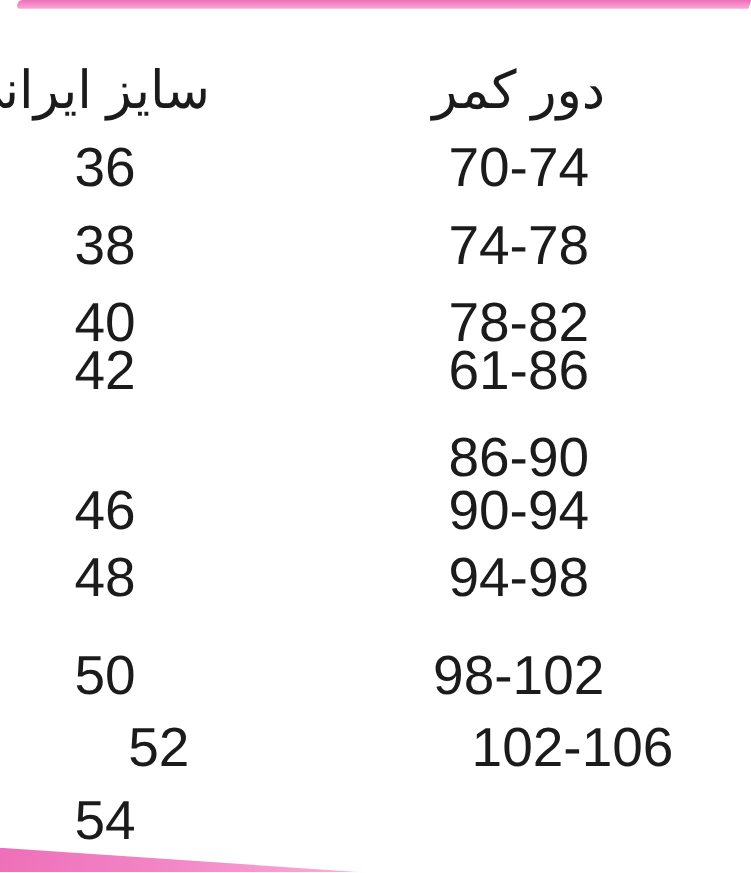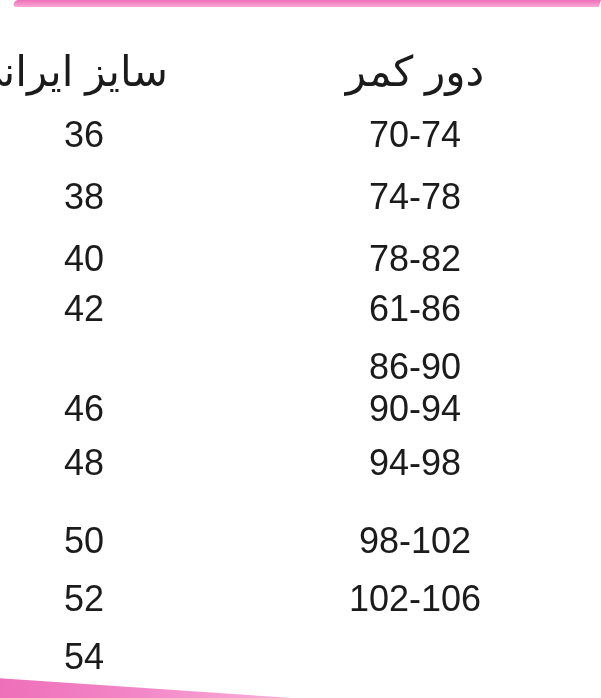--- a/index.html
+++ b/index.html
@@ -42,21 +42,21 @@
   }
   .size-col  { left: 0;     width: 168px; }
   .waist-col { left: 292px; width: 246px; }
   .header-cell { direction: rtl; }
   .row {
     position: absolute;
     left: 0;
     right: 0;
     height: 58px;
     line-height: 58px;
-    font-size: 36px;
+    font-size: 44px;
   }
   .wedge {
     position: absolute;
     left: 0;
     top: 676px;
     width: 292px;
     height: 22px;
     background: linear-gradient(105deg, var(--pink-deep, #ee6fb9) 0%, var(--pink-main, #f285c6) 45%, var(--pink-light, #f9a8d6) 90%);
     clip-path: polygon(0 10%, 100% 100%, 0 100%);
   }
@@ -78,40 +78,40 @@
         <div class="cell waist-col">70-74</div>
       </div>
       <div class="row" style="top: 168px;">
         <div class="cell size-col">38</div>
         <div class="cell waist-col">74-78</div>
       </div>
       <div class="row" style="top: 230px;">
         <div class="cell size-col">40</div>
         <div class="cell waist-col">78-82</div>
       </div>
-      <div class="row" style="top: 280px;">
+      <div class="row" style="top: 268px;">
         <div class="cell size-col">42</div>
         <div class="cell waist-col">61-86</div>
       </div>
       <div class="row" style="top: 338px;">
         <div class="cell waist-col">86-90</div>
       </div>
       <div class="row" style="top: 380px;">
         <div class="cell size-col">46</div>
         <div class="cell waist-col">90-94</div>
       </div>
       <div class="row" style="top: 434px;">
         <div class="cell size-col">48</div>
         <div class="cell waist-col">94-98</div>
       </div>
       <div class="row" style="top: 512px;">
         <div class="cell size-col">50</div>
         <div class="cell waist-col">98-102</div>
       </div>
-      <div class="row" style="top: 570px;">
+      <div class="row" style="top: 570px; margin-left: 43px;">
         <div class="cell size-col">52</div>
         <div class="cell waist-col">102-106</div>
       </div>
       <div class="row" style="top: 628px;">
         <div class="cell size-col">54</div>
       </div>
     </div>
 
   <div class="wedge"></div>
 </div>

